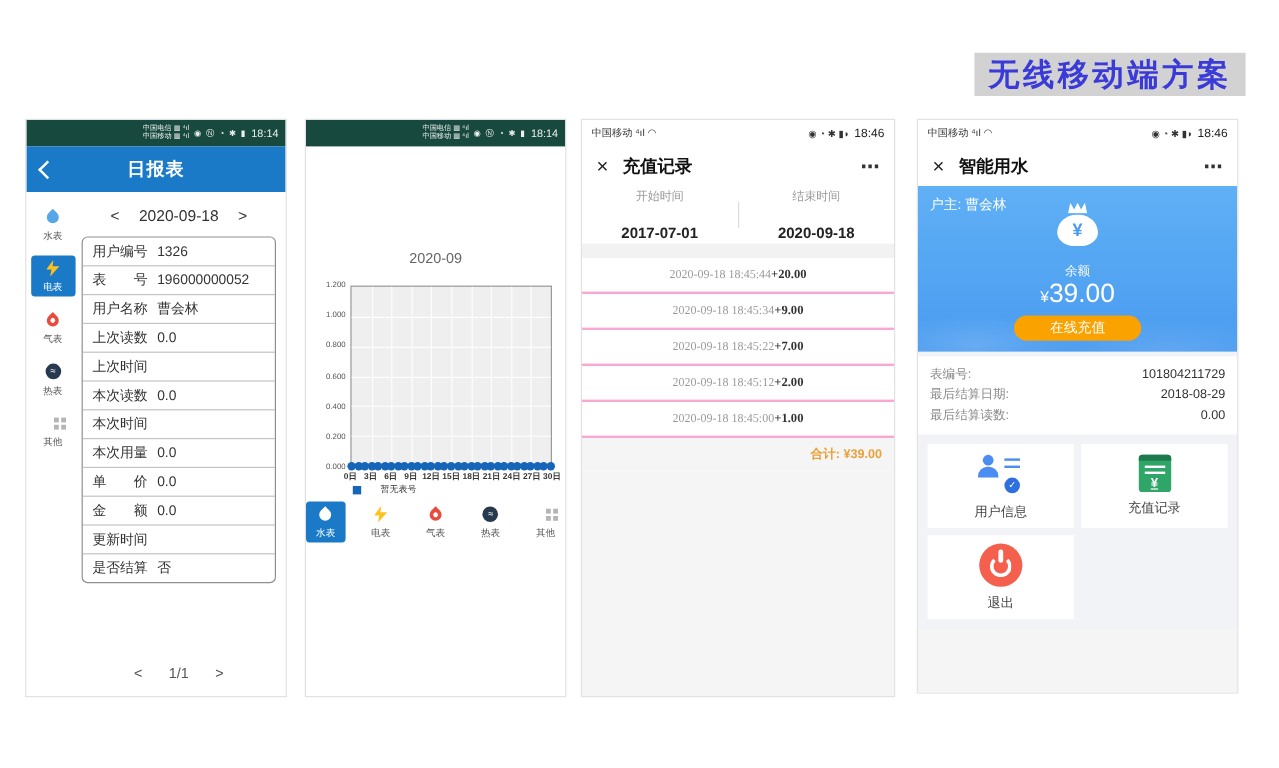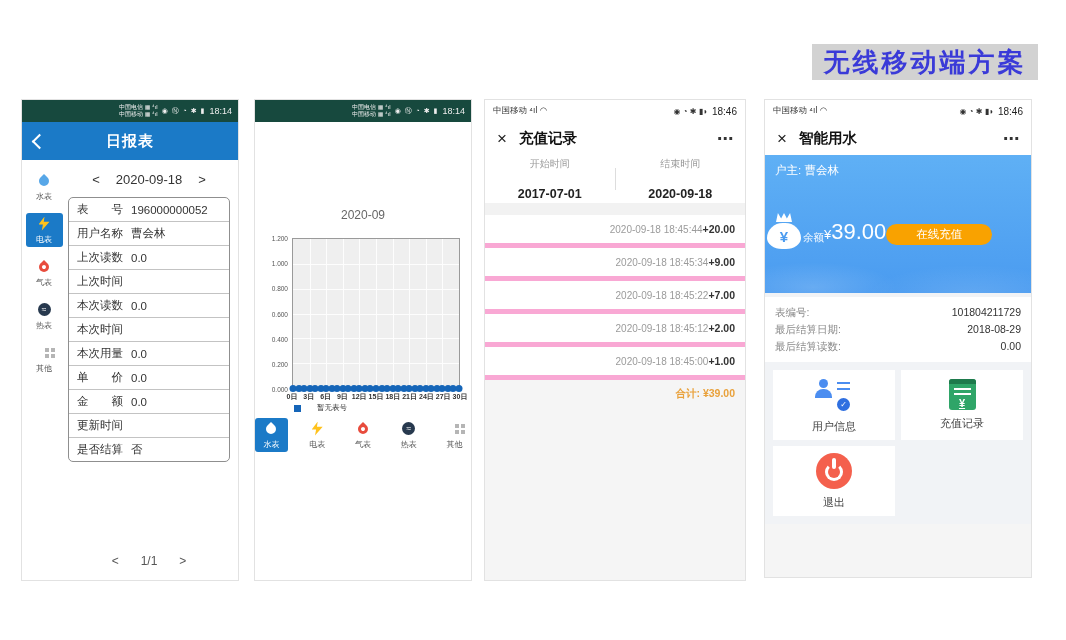--- a/index.html
+++ b/index.html
@@ -65,31 +65,31 @@
   .legend{position:absolute;left:39px;top:281px;display:flex;align-items:center;gap:16px;font-size:7.5px;color:#333;}
   .lsq{width:7px;height:7px;}
   .tabs{position:absolute;left:0;right:0;top:296px;display:flex;justify-content:center;gap:13px;}
   
   .filters{height:48px;display:flex;align-items:center;background:#fff;flex:none;}
   .fcol{flex:1;text-align:center;}
   .flab{font-size:10px;color:#9a9a9a;margin-bottom:16px;}
   .fval{font-size:12.5px;color:#222;font-weight:700;}
   .fdiv{width:1px;height:22px;background:#ddd;}
   .gap3{height:12px;background:#f2f2f2;flex:none;}
-  .rrow{height:28px;display:flex;align-items:center;justify-content:flex-end;padding:0 10px;
-        border-bottom:5px solid #f9a8d4;background:#fff;}
+  .rrow{height:28px;display:flex;align-items:center;justify-content:center;padding:0 10px;
+        border-bottom:2px solid #f9a8d4;background:#fff;font-family:Liberation Serif, serif;}
   .rtime{font-size:10px;color:#9b9b9b;}
   .ramt{font-size:10.5px;color:#333;font-weight:700;}
   .total{height:27px;background:#f5f5f5;display:flex;align-items:center;justify-content:flex-end;padding:0 10px;
          font-size:10.5px;color:#e9a13b;font-weight:700;flex:none;}
   .rest{flex:1;background:#f5f5f5;}
   
   .b4{flex:1;display:flex;flex-direction:column;background:#f1f3f6;}
   .card{height:124px;flex:none;background:linear-gradient(180deg,#5fb0f5,#4a9bf0);position:relative;color:#fff;
-        display:flex;flex-direction:row;align-items:center;padding-top:14px;}
+        display:flex;flex-direction:column;align-items:center;padding-top:14px;}
   .card::before{content:"";position:absolute;inset:0;
         background:radial-gradient(120px 36px at 18% 96%,rgba(255,255,255,.16),transparent 70%),
                    radial-gradient(150px 44px at 78% 102%,rgba(255,255,255,.13),transparent 70%);}
   .owner{position:absolute;left:10px;top:8px;font-size:11.5px;}
   .bal-lbl{font-size:10.5px;margin-top:14px;opacity:.95;}
   .bal{font-size:22px;font-weight:400;margin-top:1px;line-height:1;}
   .bal .cur{font-size:13px;}
   .btn{position:relative;margin-top:7px;background:#f9a200;color:#fff;font-size:11.5px;border-radius:12px;
        padding:3px 30px;z-index:1;}
   .info{background:#fff;margin-top:4px;padding:7px 10px;flex:none;}
@@ -188,20 +188,24 @@
           <span class="lbl">其他</span>
         </div>
       </div>
     <div class="c1">
       <div class="datenav">
         <span>&lt;</span>
         <span>2020-09-18</span>
         <span>&gt;</span>
       </div>
       <div class="fields" id="fields1">
+          <div class="frow">
+            <span class="flabel">用户编号</span>
+            <span class="fvalue">1326</span>
+          </div>
           <div class="frow">
             <span class="flabel">表　　号</span>
             <span class="fvalue">196000000052</span>
           </div>
           <div class="frow">
             <span class="flabel">用户名称</span>
             <span class="fvalue">曹会林</span>
           </div>
           <div class="frow">
             <span class="flabel">上次读数</span>

